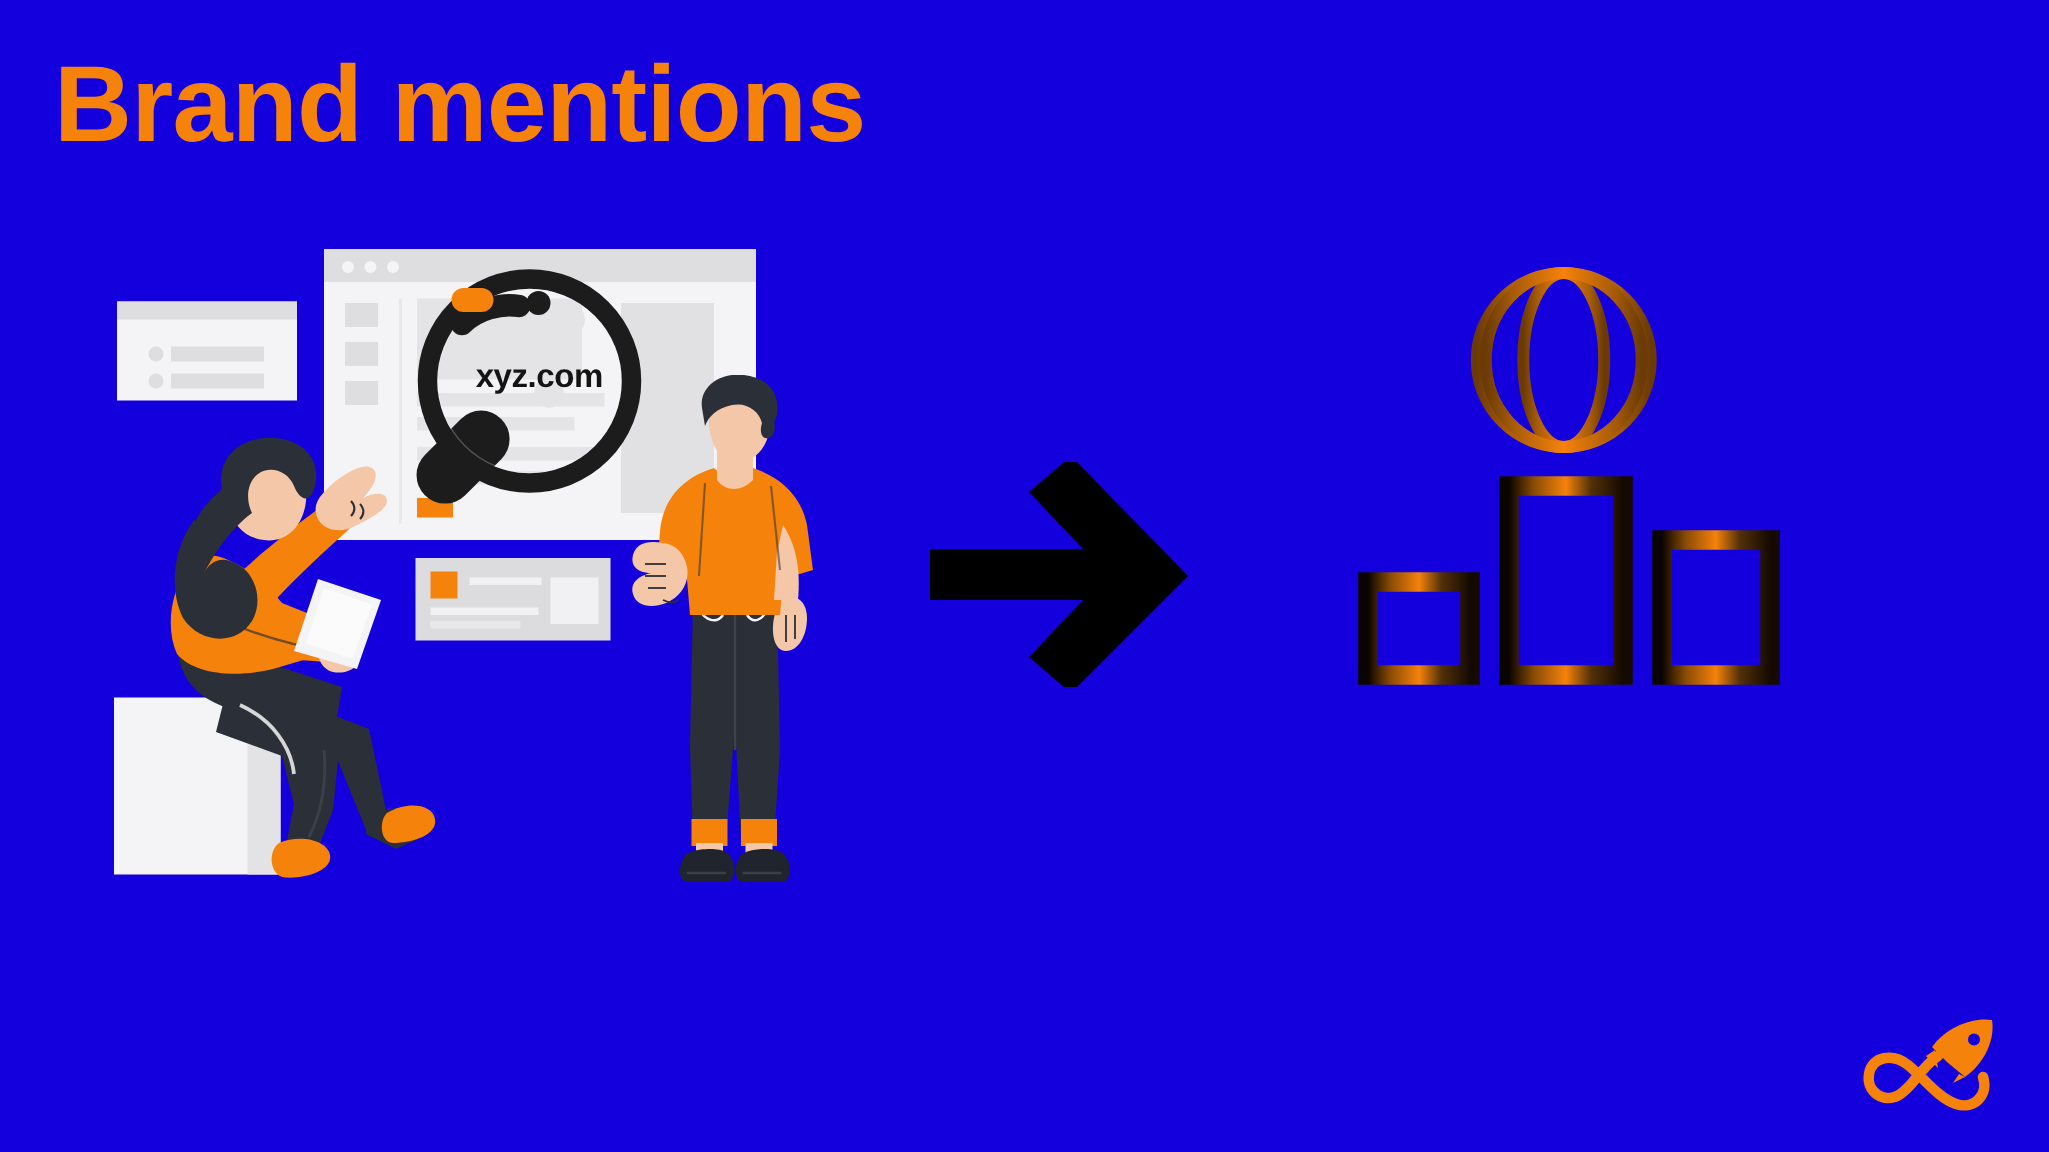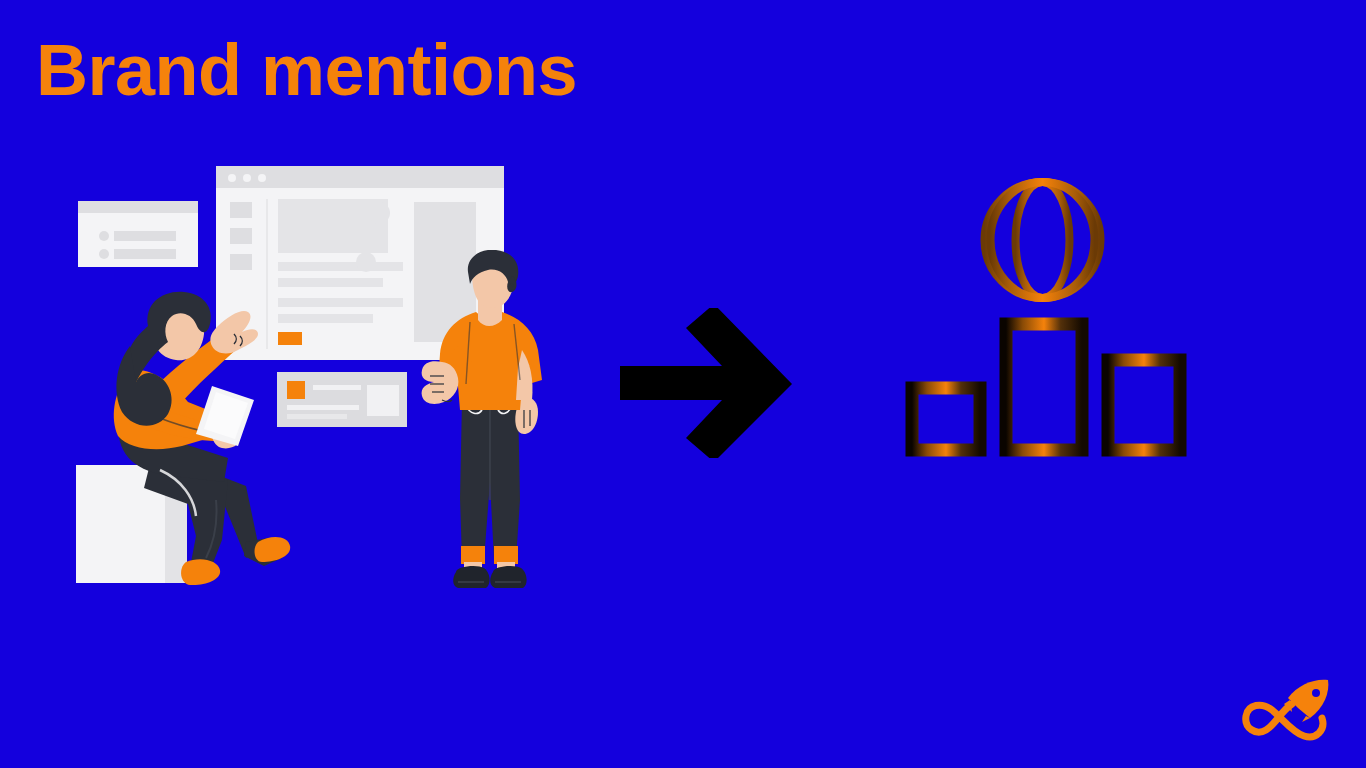--- a/index.html
+++ b/index.html
@@ -286,20 +286,36 @@
     <path d="M58 44 L82 44 L82 70 C74 78 64 78 58 70 Z" fill="#f3c7a8"></path>
 
     <path d="M52 22 C52 8 64 0 76 2 C90 4 96 16 94 32 C92 48 84 58 72 58 C58 58 52 44 52 22 Z" fill="#f3c7a8"></path>
 
     <path d="M48 22 C46 8 60 -2 76 0 C92 2 100 12 98 26 C96 36 90 38 88 32 C86 24 78 18 68 20 C58 22 52 28 50 34 Z" fill="#2b2f38"></path>
     <path d="M92 26 C98 30 98 40 92 42 C88 43 86 38 88 32 Z" fill="#2b2f38"></path>
 
     <path d="M90 34 C94 34 95 40 91 41" stroke="#2b2f38" stroke-width="1.4" fill="none"></path>
   </svg>
 
+  <div class="illo" id="magnifier">
+    <svg viewBox="0 0 190 170" width="190" height="170">
+
+      <g transform="rotate(-45 62 126)">
+        <rect x="26" y="108" width="72" height="38" rx="19" fill="#1c1c1c"></rect>
+      </g>
+
+      <circle cx="107" cy="76" r="68" fill="none" stroke="#1c1c1c" stroke-width="13"></circle>
+      <circle cx="107" cy="76" r="61" fill="none" stroke="#f4f4f6" stroke-width="1" opacity="0.25"></circle>
+
+      <path d="M62 38 C72 28 88 24 100 26" stroke="#1c1c1c" stroke-width="15" stroke-linecap="round" fill="none"></path>
+      <circle cx="113" cy="24" r="8" fill="#1c1c1c"></circle>
+    </svg>
+    <div id="magnifier-bubble"></div>
+    <div id="magnifier-label">xyz.com</div>
+  </div>
 
   <svg class="illo" id="arrow-right" viewBox="0 0 180 150">
     <path d="M6 58 L108 58 L72 20 L100 -4 L178 76 L100 154 L72 130 L108 92 L6 92 Z" fill="#000000"></path>
   </svg>
 
   <svg class="illo" id="globe-icon" viewBox="0 0 135 128">
     <defs>
       <linearGradient id="gradGlobe" x1="0" y1="0" x2="1" y2="0">
         <stop offset="0%" stop-color="#6b3a05"></stop>
         <stop offset="18%" stop-color="#a85c08"></stop>

